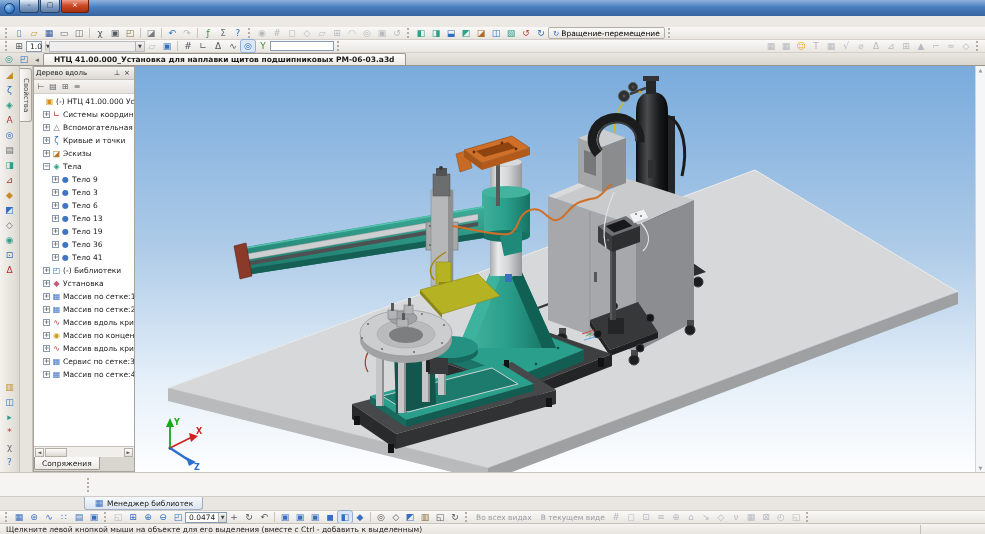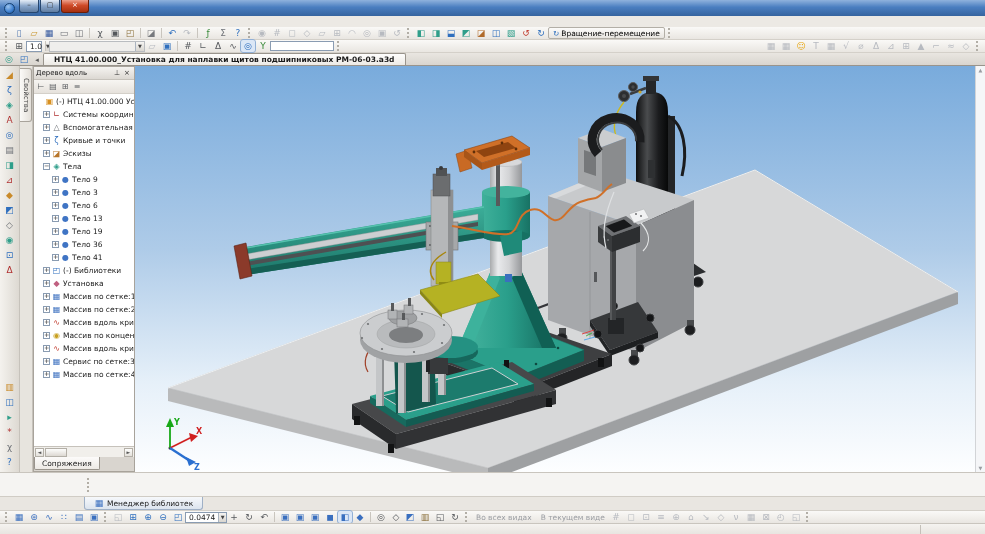--- a/index.html
+++ b/index.html
@@ -803,16 +803,17 @@
         <span class="tbicon disabled">ν</span>
         <span class="tbicon disabled">▦</span>
         <span class="tbicon disabled">⊠</span>
         <span class="tbicon disabled">◴</span>
         <span class="tbicon disabled">◱</span>
       </span>
     <span class="handle"></span>
   </div>
 
   <div class="statusbar">
+    <span>Щелкните левой кнопкой мыши на объекте для его выделения (вместе с Ctrl - добавить к выделенным)</span>
     <span class="statuscell"></span>
   </div>
 
 </div>
 
 </body></html>

